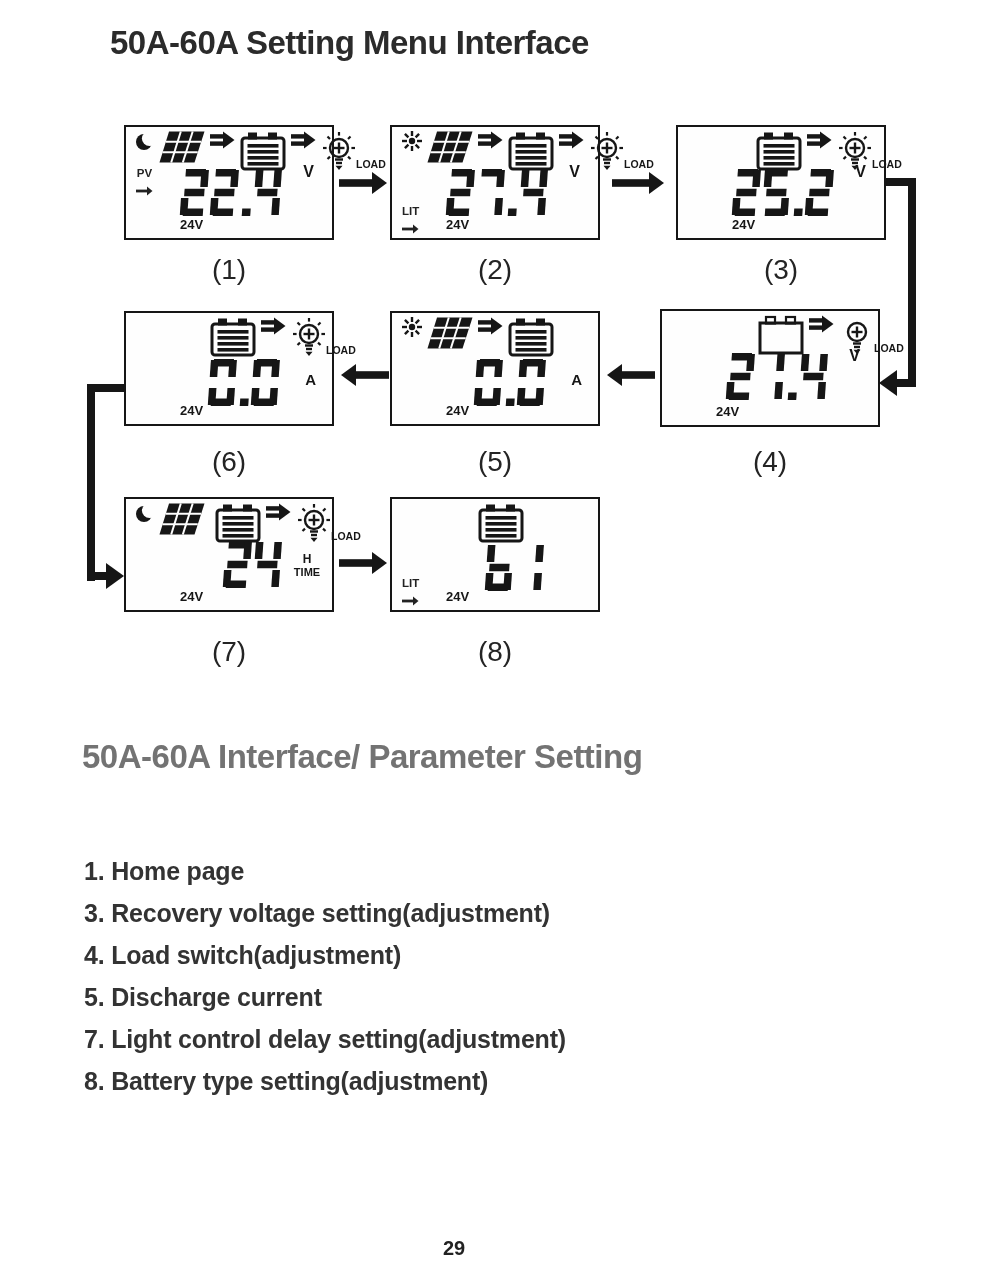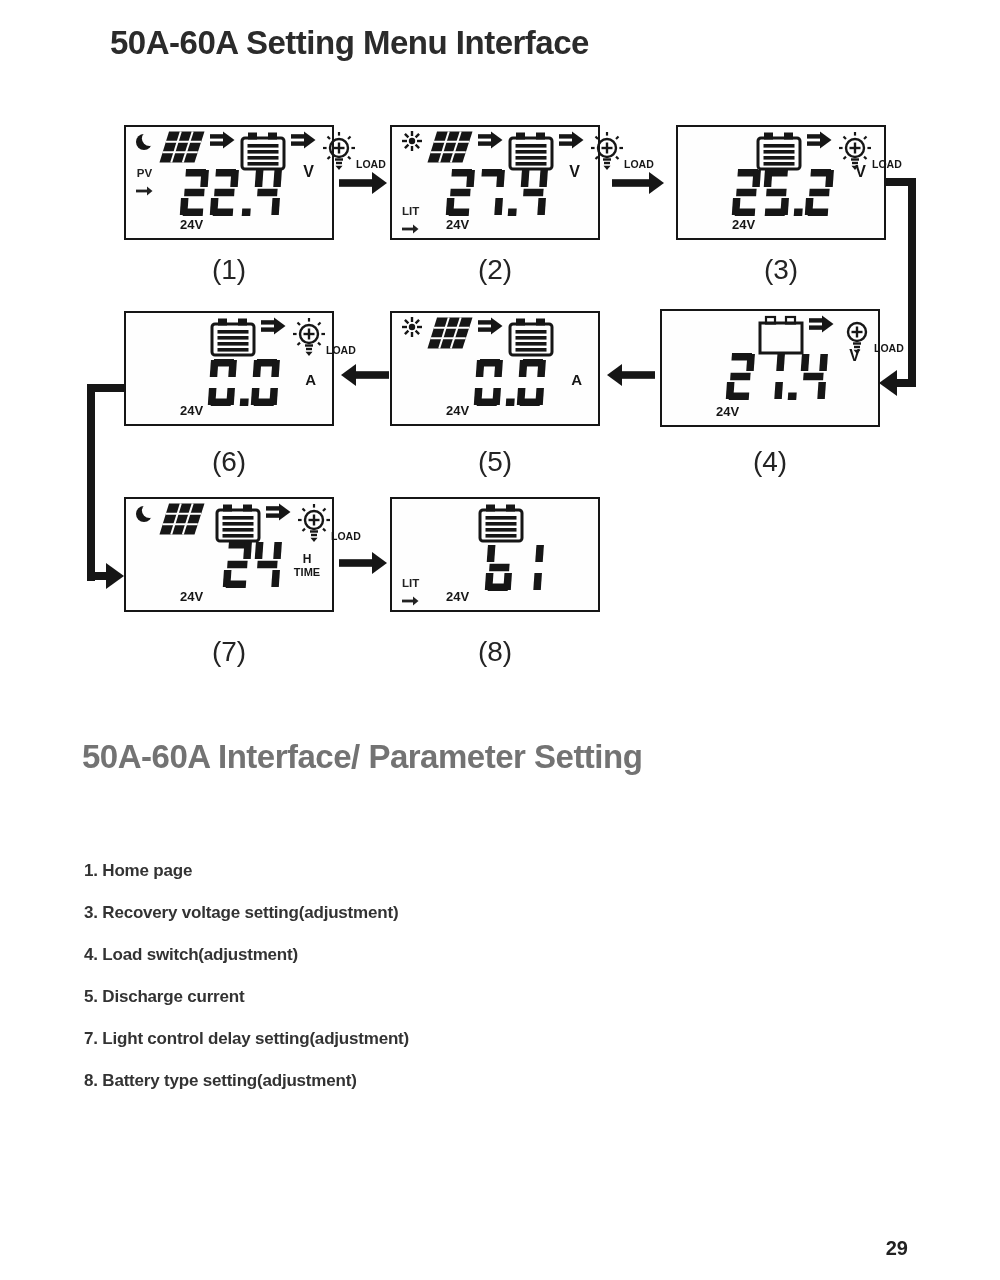--- a/index.html
+++ b/index.html
@@ -47,24 +47,24 @@
   .conn{position:absolute;background:#161616;}
   .arrowhead-left{position:absolute;width:0;height:0;
       border-top:13px solid transparent;border-bottom:13px solid transparent;
       border-right:18px solid #161616;}
   .arrowhead-right{position:absolute;width:0;height:0;
       border-top:13px solid transparent;border-bottom:13px solid transparent;
       border-left:18px solid #161616;}
 
   
   .param-list{position:absolute;left:84px;top:850px;}
-  .param-item{font-size:17px;font-weight:bold;color:#333333;line-height:42px;
+  .param-item{font-size:25px;font-weight:bold;color:#333333;line-height:42px;
               letter-spacing:-0.2px;white-space:pre;}
 
-  .page-number{position:absolute;left:0;top:1237px;width:908px;text-align:right;
+  .page-number{position:absolute;left:0;top:1237px;width:908px;text-align:center;
                font-size:20px;font-weight:bold;color:#222;}
 </style>
 </head>
 <body>
 
 <div class="page">
 
   <div class="h1">50A-60A Setting Menu Interface</div>
 
   <div class="lcd-panel" data-index="0" style="left:124px;top:125px;">

